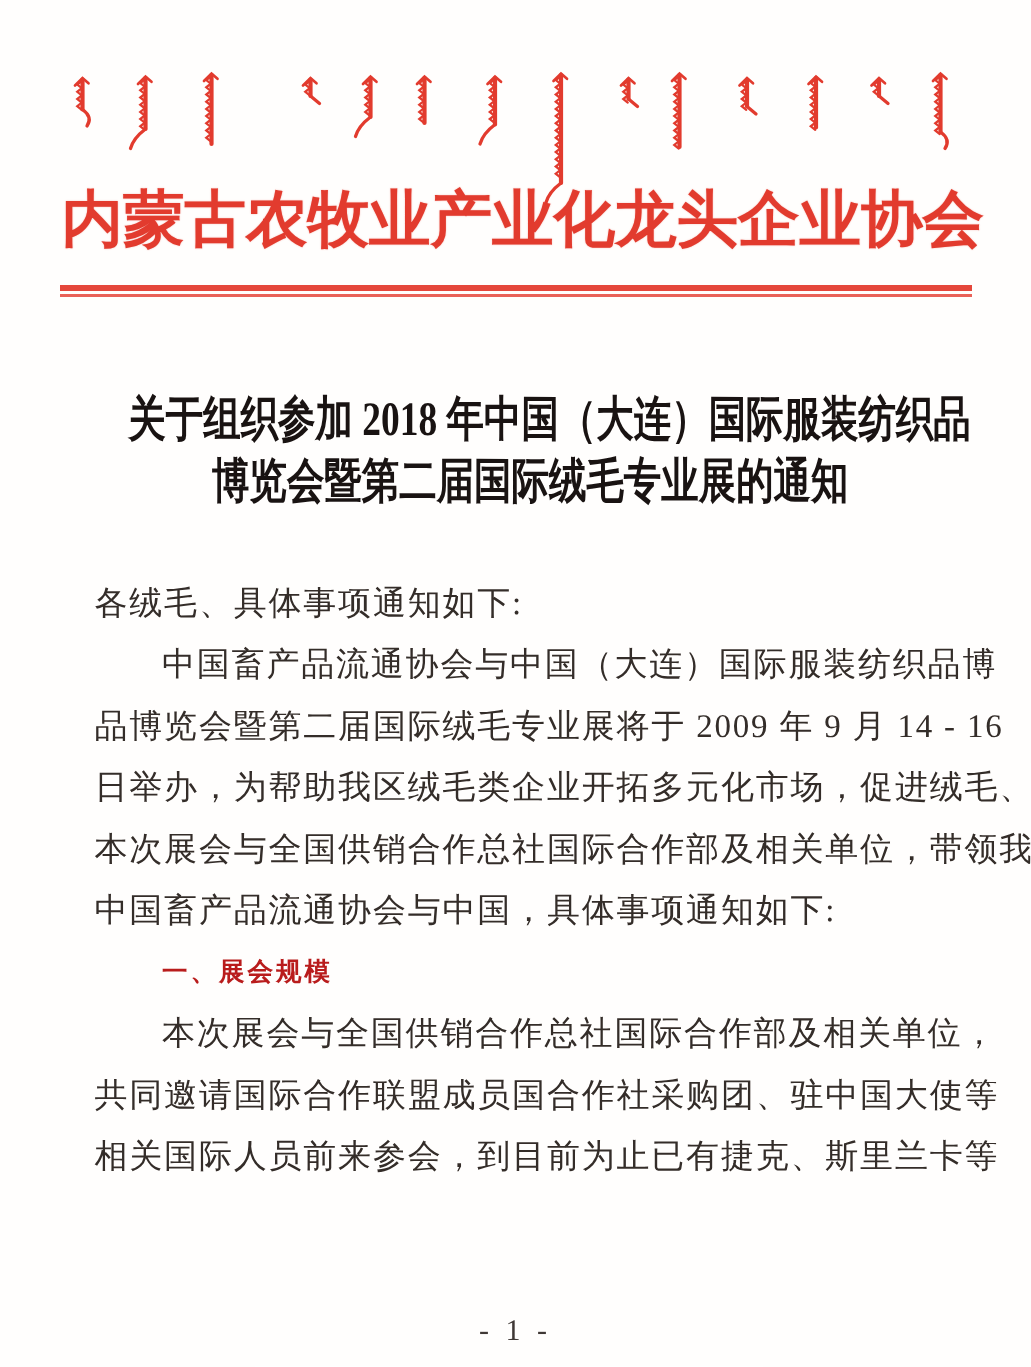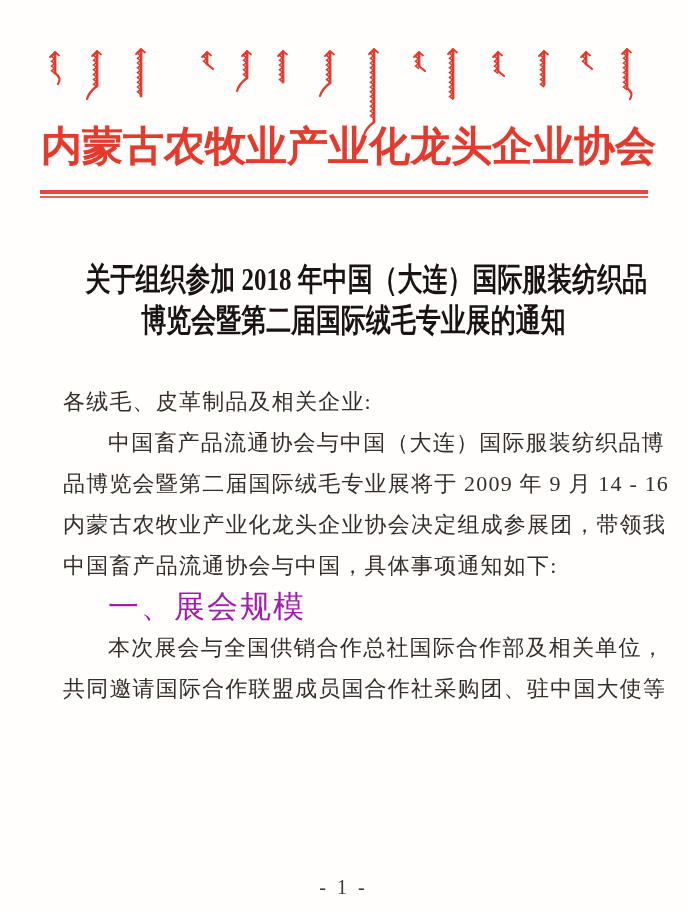--- a/index.html
+++ b/index.html
@@ -41,21 +41,21 @@
     position:absolute;top:381px;left:63px;width:580px;
     color:#342d29;font-size:22px;
   }
   .body-line{
     height:41px;display:flex;align-items:center;
     white-space:pre;letter-spacing:1.2px;
   }
   .body-line.indent{padding-left:45px;}
   .body-line.heading{
     font-family:"Liberation Sans","DejaVu Sans",sans-serif;
-    font-weight:normal;color:#a21caf;letter-spacing:2px;font-size:31px;
+    font-weight:bold;color:#b91c1c;letter-spacing:2px;font-size:17px;
   }
   
   .page-footer{
     position:absolute;top:876px;left:0;width:687px;
     text-align:center;font-size:20px;color:#3f3835;letter-spacing:3px;
   }
 </style>
 </head>
 <body>
 
@@ -138,25 +138,27 @@
     <div class="thick"></div>
     <div class="thin"></div>
   </div>
 
   <div class="notice-title">
     <div class="tline">关于组织参加 2018 年中国（大连）国际服装纺织品</div>
     <div class="tline">博览会暨第二届国际绒毛专业展的通知</div>
   </div>
 
   <div class="doc-body">
-      <div class="body-line">各绒毛、皮革制品及相关企业:</div>
+      <div class="body-line">各绒毛、具体事项通知如下:</div>
       <div class="body-line indent">中国畜产品流通协会与中国（大连）国际服装纺织品博</div>
       <div class="body-line">品博览会暨第二届国际绒毛专业展将于 2009 年 9 月 14 - 16</div>
-      <div class="body-line">内蒙古农牧业产业化龙头企业协会决定组成参展团，带领我</div>
+      <div class="body-line">日举办，为帮助我区绒毛类企业开拓多元化市场，促进绒毛、</div>
+      <div class="body-line">本次展会与全国供销合作总社国际合作部及相关单位，带领我</div>
       <div class="body-line">中国畜产品流通协会与中国，具体事项通知如下:</div>
       <div class="body-line indent heading">一、展会规模</div>
       <div class="body-line indent">本次展会与全国供销合作总社国际合作部及相关单位，</div>
       <div class="body-line">共同邀请国际合作联盟成员国合作社采购团、驻中国大使等</div>
+      <div class="body-line">相关国际人员前来参会，到目前为止已有捷克、斯里兰卡等</div>
     </div>
 
   <div class="page-footer">- 1 -</div>
 
 </div>
 
 </body></html>

